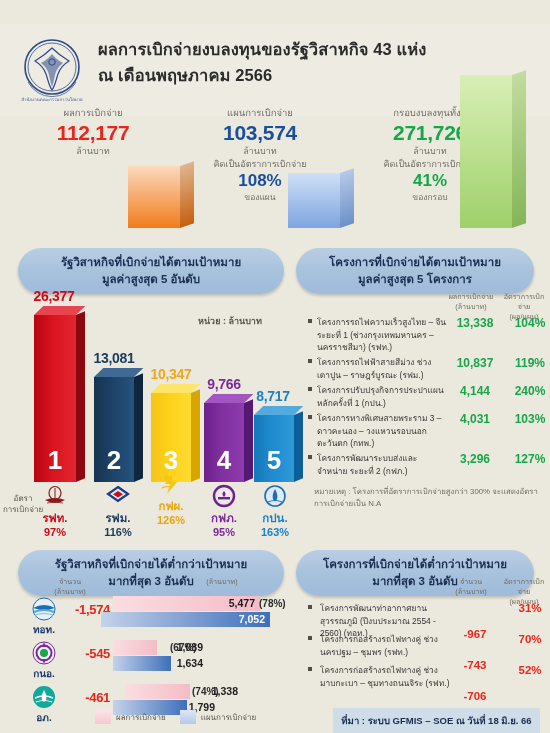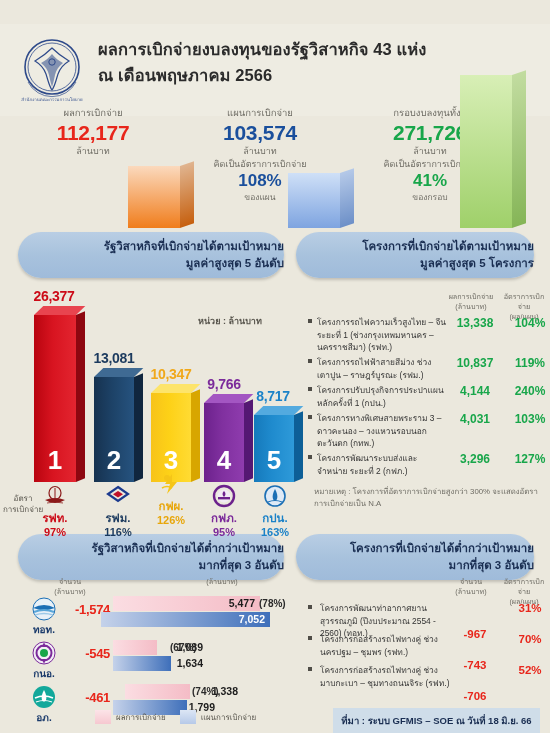--- a/index.html
+++ b/index.html
@@ -73,22 +73,23 @@
   #prism-green { left: 460px; top: 62px; width: 52px; height: 166px; }
   #prism-green .front { height: 153px; background: linear-gradient(to bottom,#d8efb6,#9fd06a); }
   #prism-green .side  { left: 52px; height: 153px; background: linear-gradient(to bottom,#c2dca0,#85b557); }
   #prism-green .top   { left: 0; top: 13px; width: 52px; background: #e2f3c8; }
 
   
   .banner {
     position: absolute; height: 46px; border-radius: 23px;
     background: linear-gradient(to bottom, #b9cee4 0%, #a8c2dd 50%, #9fbbda 100%);
     box-shadow: 0 2px 3px rgba(0,0,0,.18);
-    display: flex; flex-direction: column; align-items: flex-end; justify-content: center;
+    display: flex; flex-direction: column; align-items: center; justify-content: center;
     text-align: center;
+    margin-top: 16px;
   }
   .banner div { font-size: 11.5px; font-weight: bold; color: #1a2e52; line-height: 17px; }
   #banner-1 { left: 18px;  top: 232px; width: 266px; }
   #banner-2 { left: 296px; top: 232px; width: 238px; }
   #banner-3 { left: 18px;  top: 534px; width: 266px; }
   #banner-4 { left: 296px; top: 534px; width: 238px; }
 
   
   #chart-top-left { position: absolute; left: 0; top: 288px; width: 300px; height: 246px; }
   #unit-label { position: absolute; left: 198px; top: 26px; font-size: 9px; color: #57544c; font-weight: bold; }

